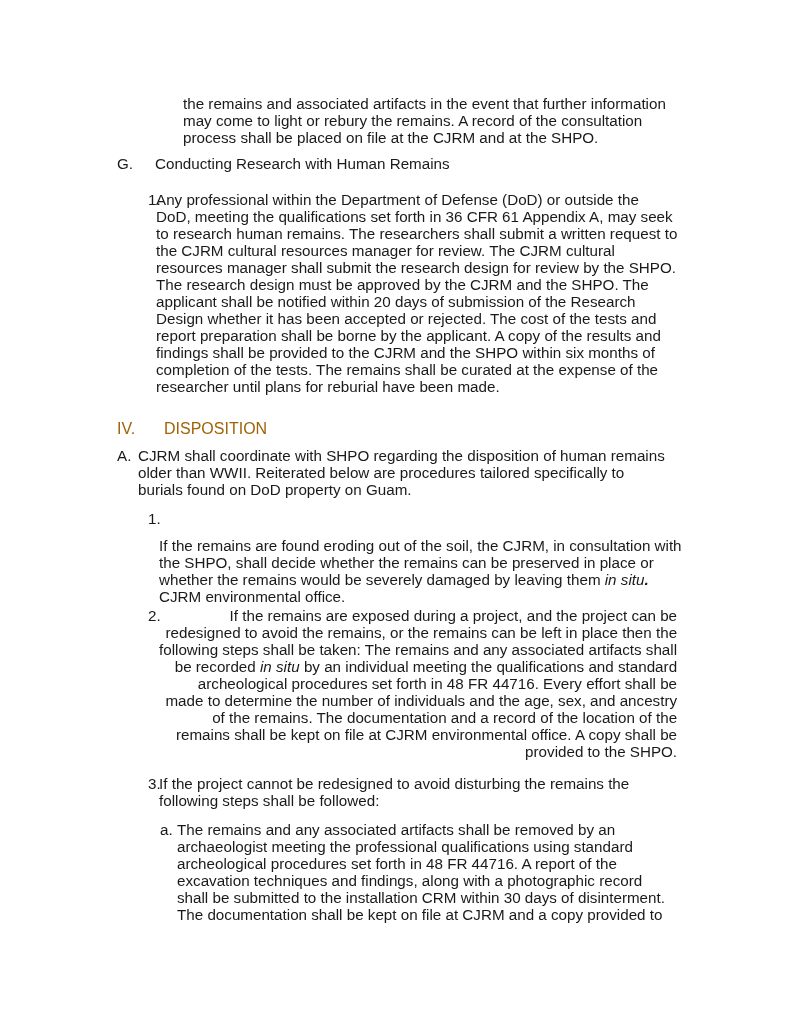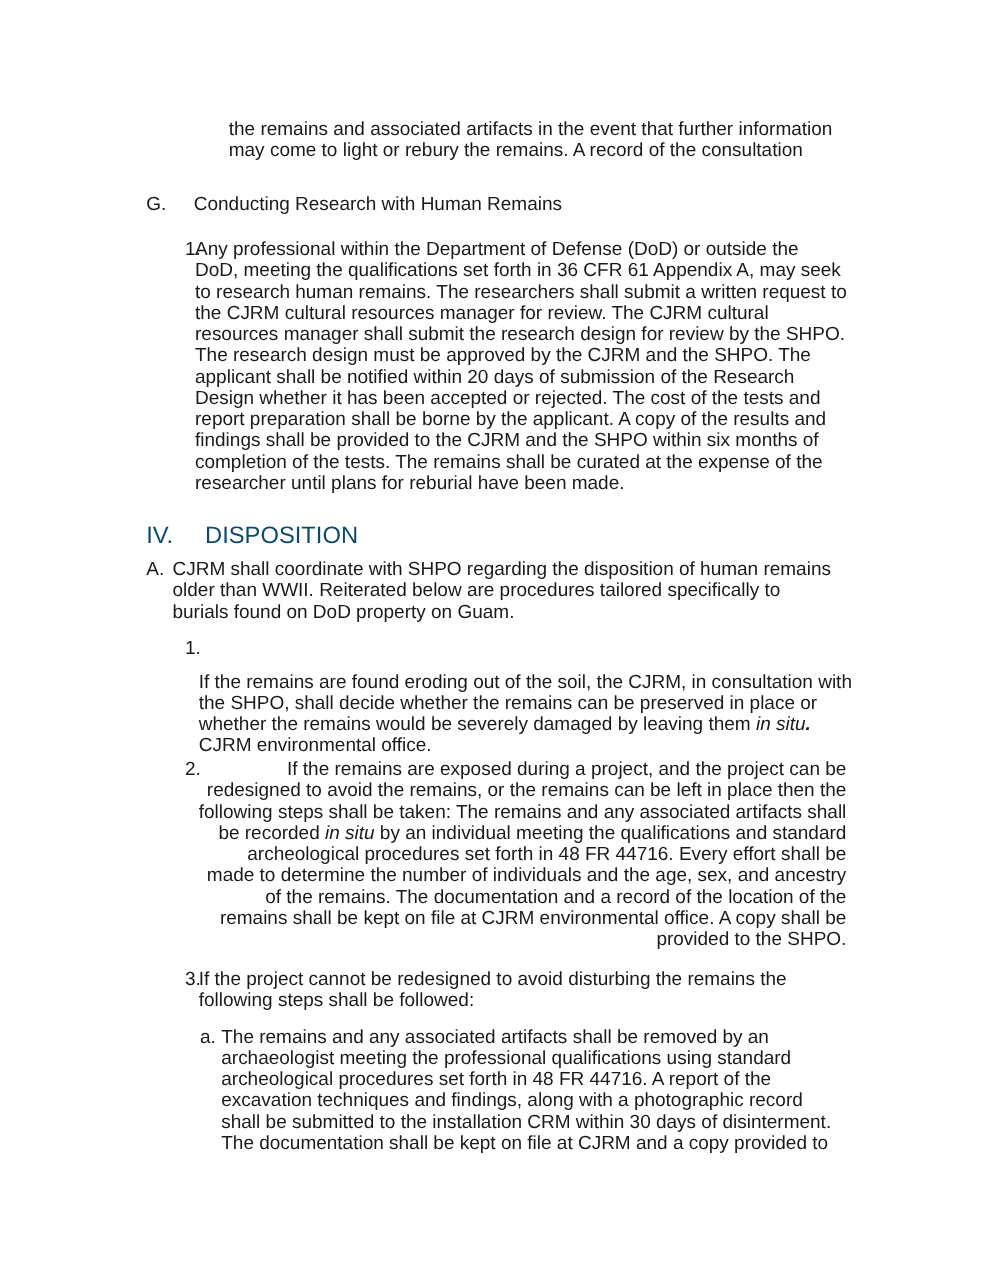--- a/index.html
+++ b/index.html
@@ -5,34 +5,35 @@
   html, body { margin: 0; padding: 0; background: #ffffff; }
   body {
     width: 791px; height: 1024px; position: relative; overflow: hidden;
     font-family: "Liberation Sans", sans-serif; color: #1a1a1a;
     font-size: 15.2px; line-height: 17px;
   }
   .block { position: absolute; }
   .line { white-space: nowrap; height: 17px; }
   .num { position: absolute; }
   .heading {
-    position: absolute; color: #0c4a6e; font-size: 19px; line-height: 22px;
+    position: absolute; color: #a16207; font-size: 16px; line-height: 22px;
     white-space: nowrap;
   }
   .heading .roman { position: absolute; left: 0; }
   .heading .htitle { position: absolute; left: 47px; text-align: right; }
   i { }
   b { font-weight: bold; }
 </style>
 </head>
 <body>
 
 <div class="block" style="left:183px; top:95px;">
   <div class="line">the remains and associated artifacts in the event that further information</div>
   <div class="line">may come to light or rebury the remains.  A record of the consultation</div>
+  <div class="line">process shall be placed on file at the CJRM and at the SHPO.</div>
 </div>
 
 <div class="block" style="left:117px; top:155px; white-space:nowrap;">
   <span>G.</span>
   <span style="position:absolute; left:38px;">Conducting Research with Human Remains</span>
 </div>
 
 <div class="block" style="left:148px; top:191px;">
   <span class="num" style="left:0; top:0;">1.</span>
   <div style="margin-left:8px;">

